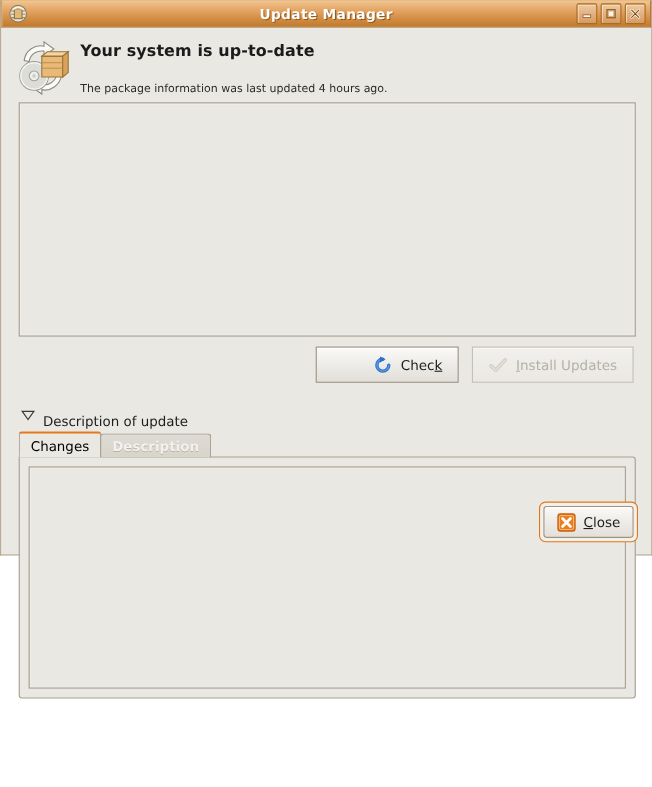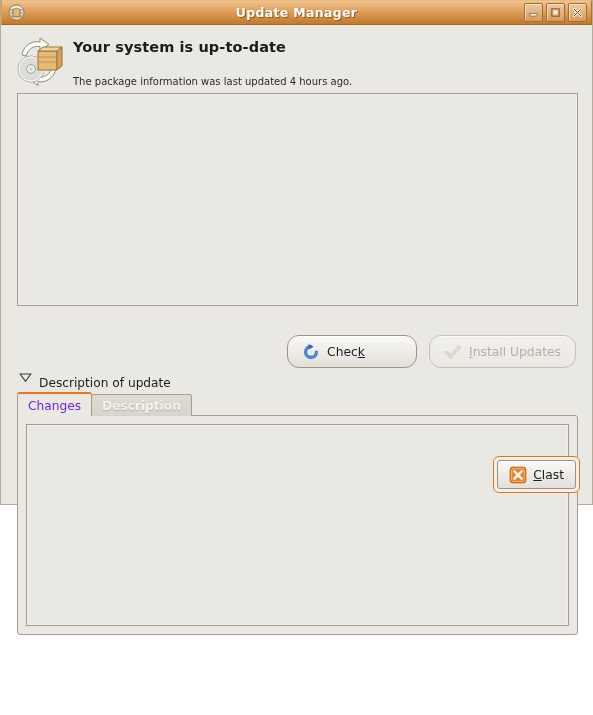--- a/index.html
+++ b/index.html
@@ -123,31 +123,30 @@
     right: 16px; top: 315px;
     display: flex;
     gap: 12px;
   }
   .gbutton {
     box-sizing: border-box;
     height: 33px;
     padding: 0 14px;
     min-width: 130px;
     border: 1px solid #9d9385;
-    border-radius: 12px;
+    border-radius: 0;
     background: linear-gradient(to bottom, #fbfaf8 0%, #efedea 45%, #e2dfd8 100%);
     box-shadow: inset 0 1px 0 #ffffff;
     display: flex;
     align-items: center;
-    justify-content: flex-start;
+    justify-content: flex-end;
     gap: 7px;
     font-size: 12.3px;
     color: #1d1d1d;
     cursor: pointer;
-    margin-top: 20px;
   }
   .gbutton.disabled {
     color: #b5b0a7;
     border-color: #c6bfb3;
     background: linear-gradient(to bottom, #f2f0ec 0%, #eae8e3 100%);
     box-shadow: inset 0 1px 0 #fbfaf8;
     cursor: default;
   }
   .gbutton .mnem { text-decoration: underline; }
   .btn-icon { flex: 0 0 auto; display: block; }
@@ -189,21 +188,21 @@
     align-items: center;
     font-size: 12.2px;
     cursor: pointer;
     border: 1px solid #a79d8e;
     border-bottom: none;
     border-top-left-radius: 3px;
     border-top-right-radius: 3px;
   }
   .tab.active {
     background: #eae8e3;
-    color: #6d28d9;
+    color: #000000;
     border-top: 2px solid #e8761a;
     padding-top: 1px;
     z-index: 4;
   }
   .tab.inactive {
     background: linear-gradient(to bottom, #dedbd4 0%, #d8d4cc 100%);
     color: #f3f1ee;
     text-shadow: 0 1px 0 #b9b3a8;
     height: 22px;
     margin-left: -1px;
@@ -356,17 +355,17 @@
     </div>
   </div>
 
   <div id="close-wrap">
     <div id="close-btn">
       <svg width="18" height="18" viewBox="0 0 18 18">
         <rect x="1.2" y="1.2" width="15.6" height="15.6" rx="2.4" fill="#ec7d1e" stroke="#c25c08" stroke-width="1"></rect>
         <rect x="2.6" y="2.6" width="12.8" height="12.8" rx="1.6" fill="none" stroke="#f8b472" stroke-width="1"></rect>
         <path d="M5.4 5.4 L12.6 12.6 M12.6 5.4 L5.4 12.6" stroke="#ffffff" stroke-width="2.5" stroke-linecap="round"></path>
       </svg>
-      <span><span></span><span class="mnem">C</span><span>last</span></span>
+      <span><span></span><span class="mnem">C</span><span>lose</span></span>
     </div>
   </div>
 
 </div>
 
 </body></html>

